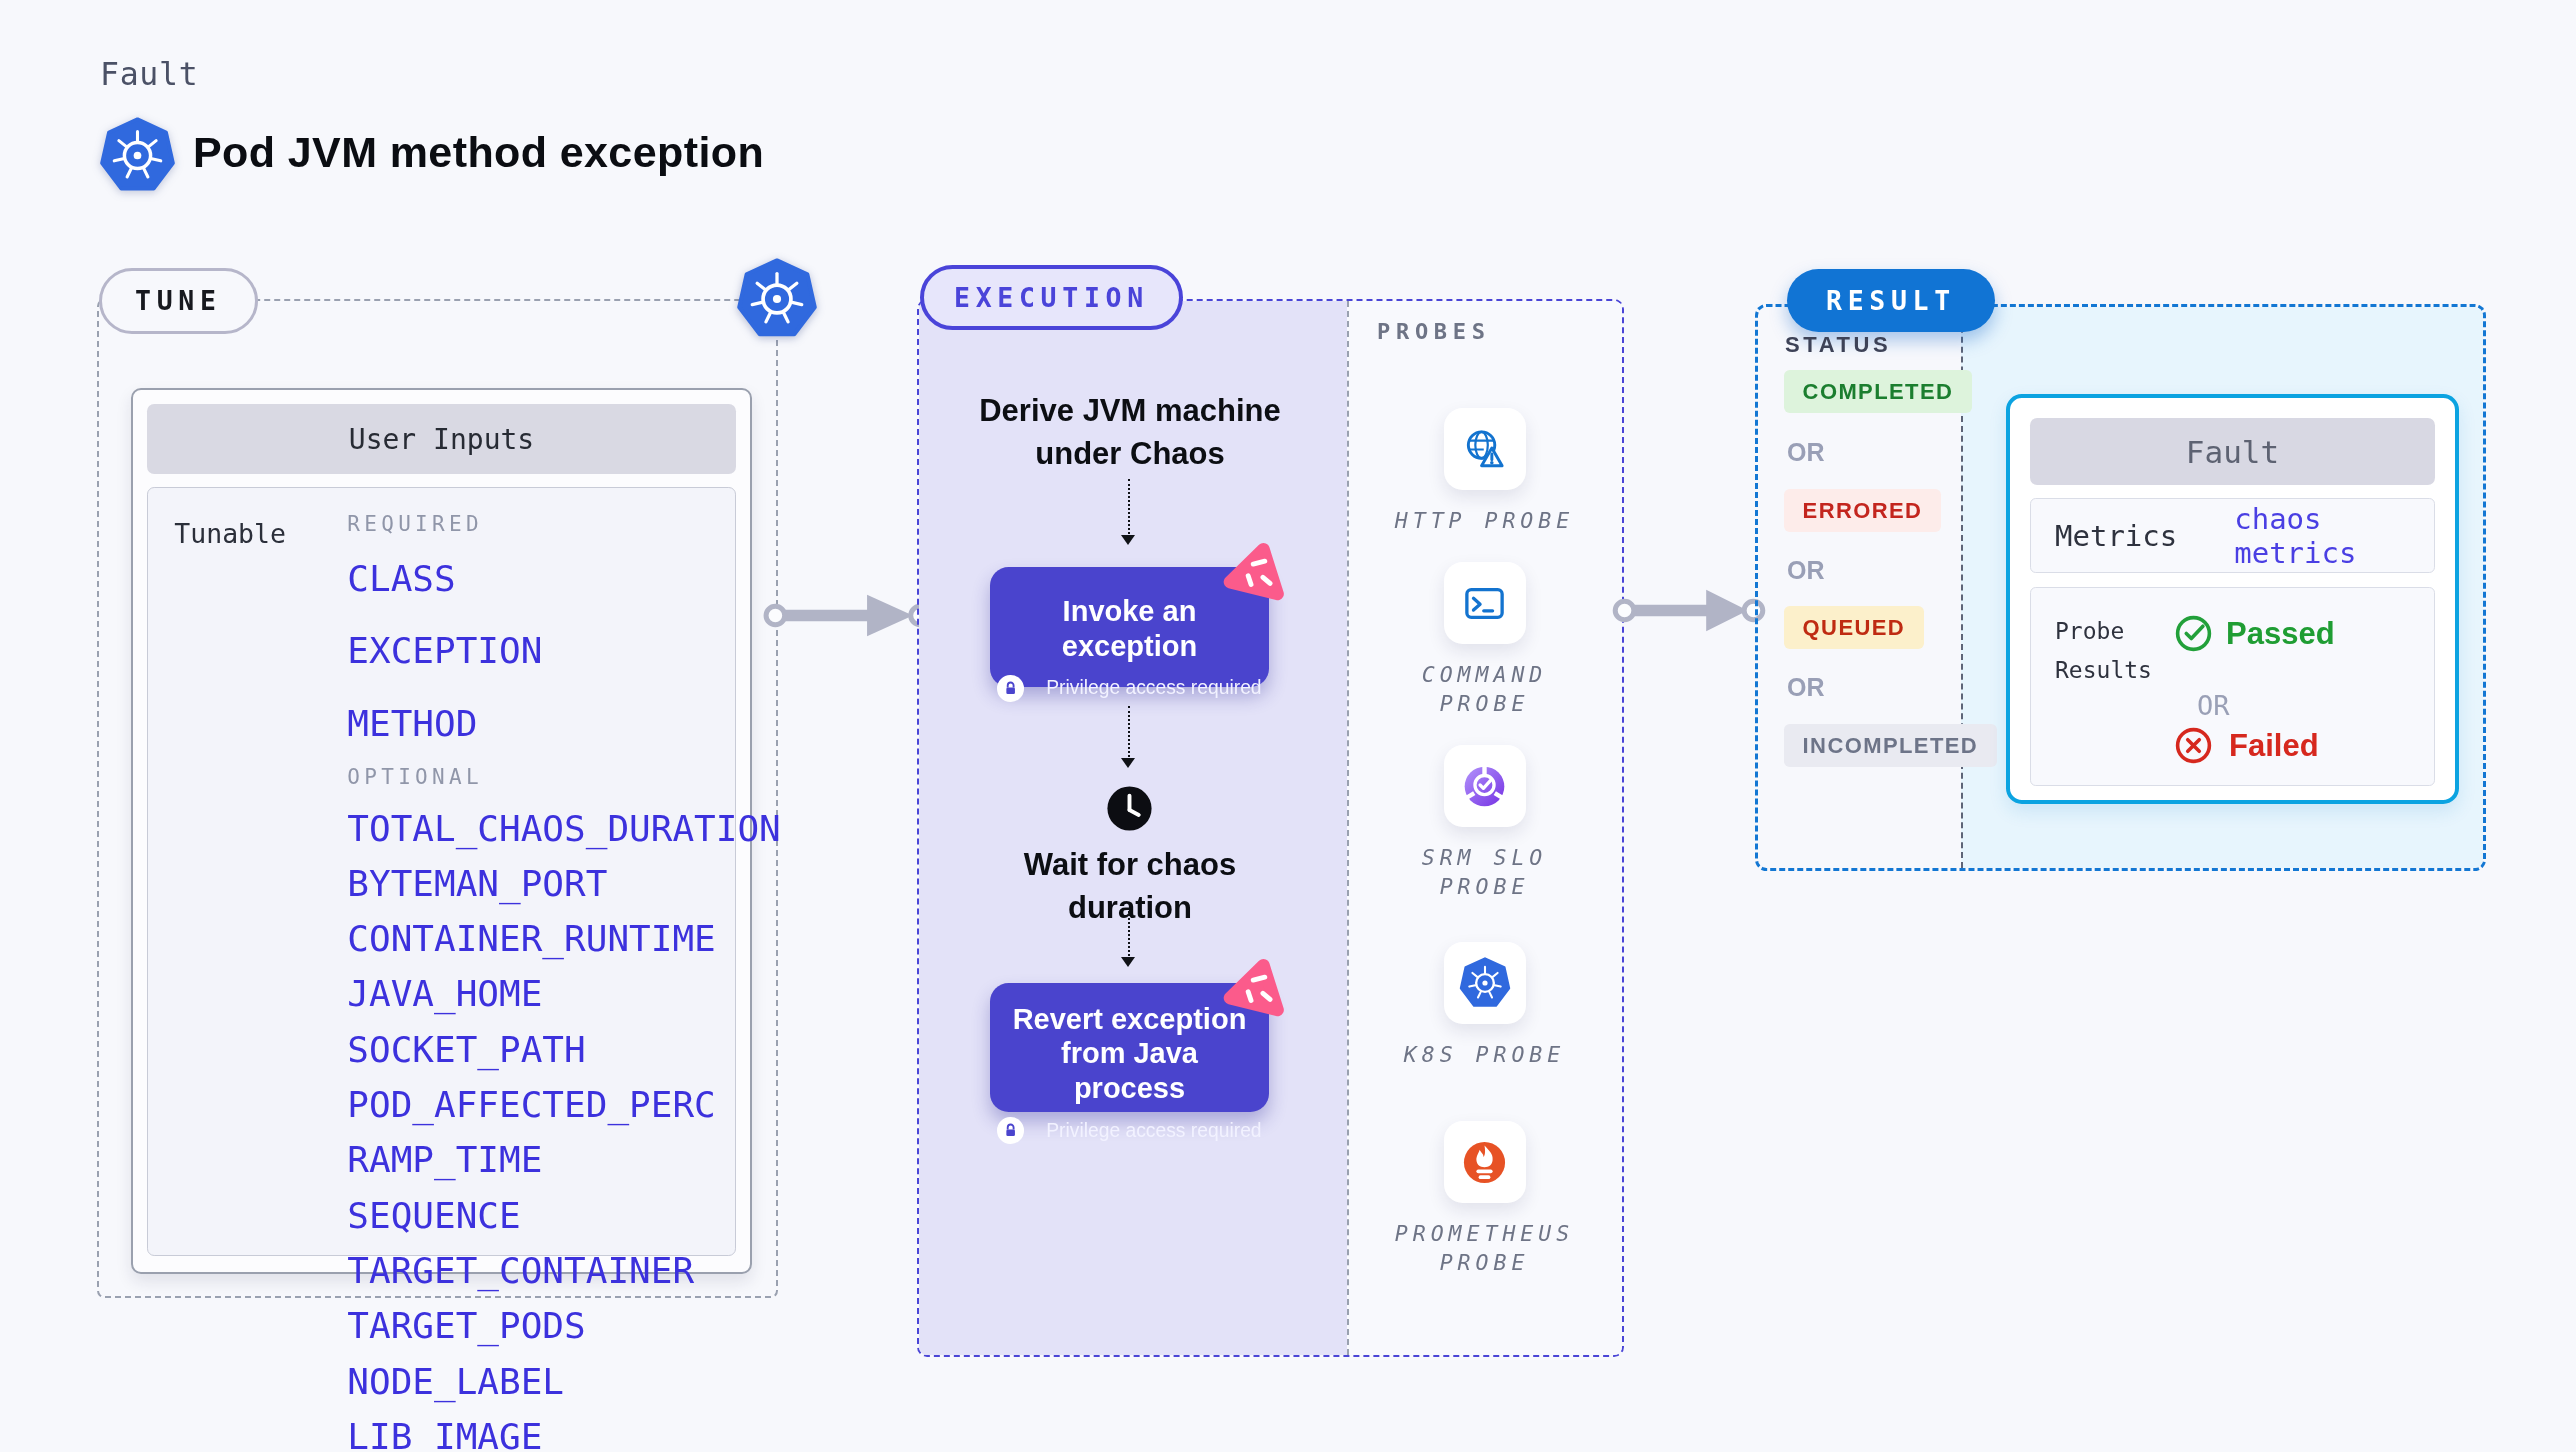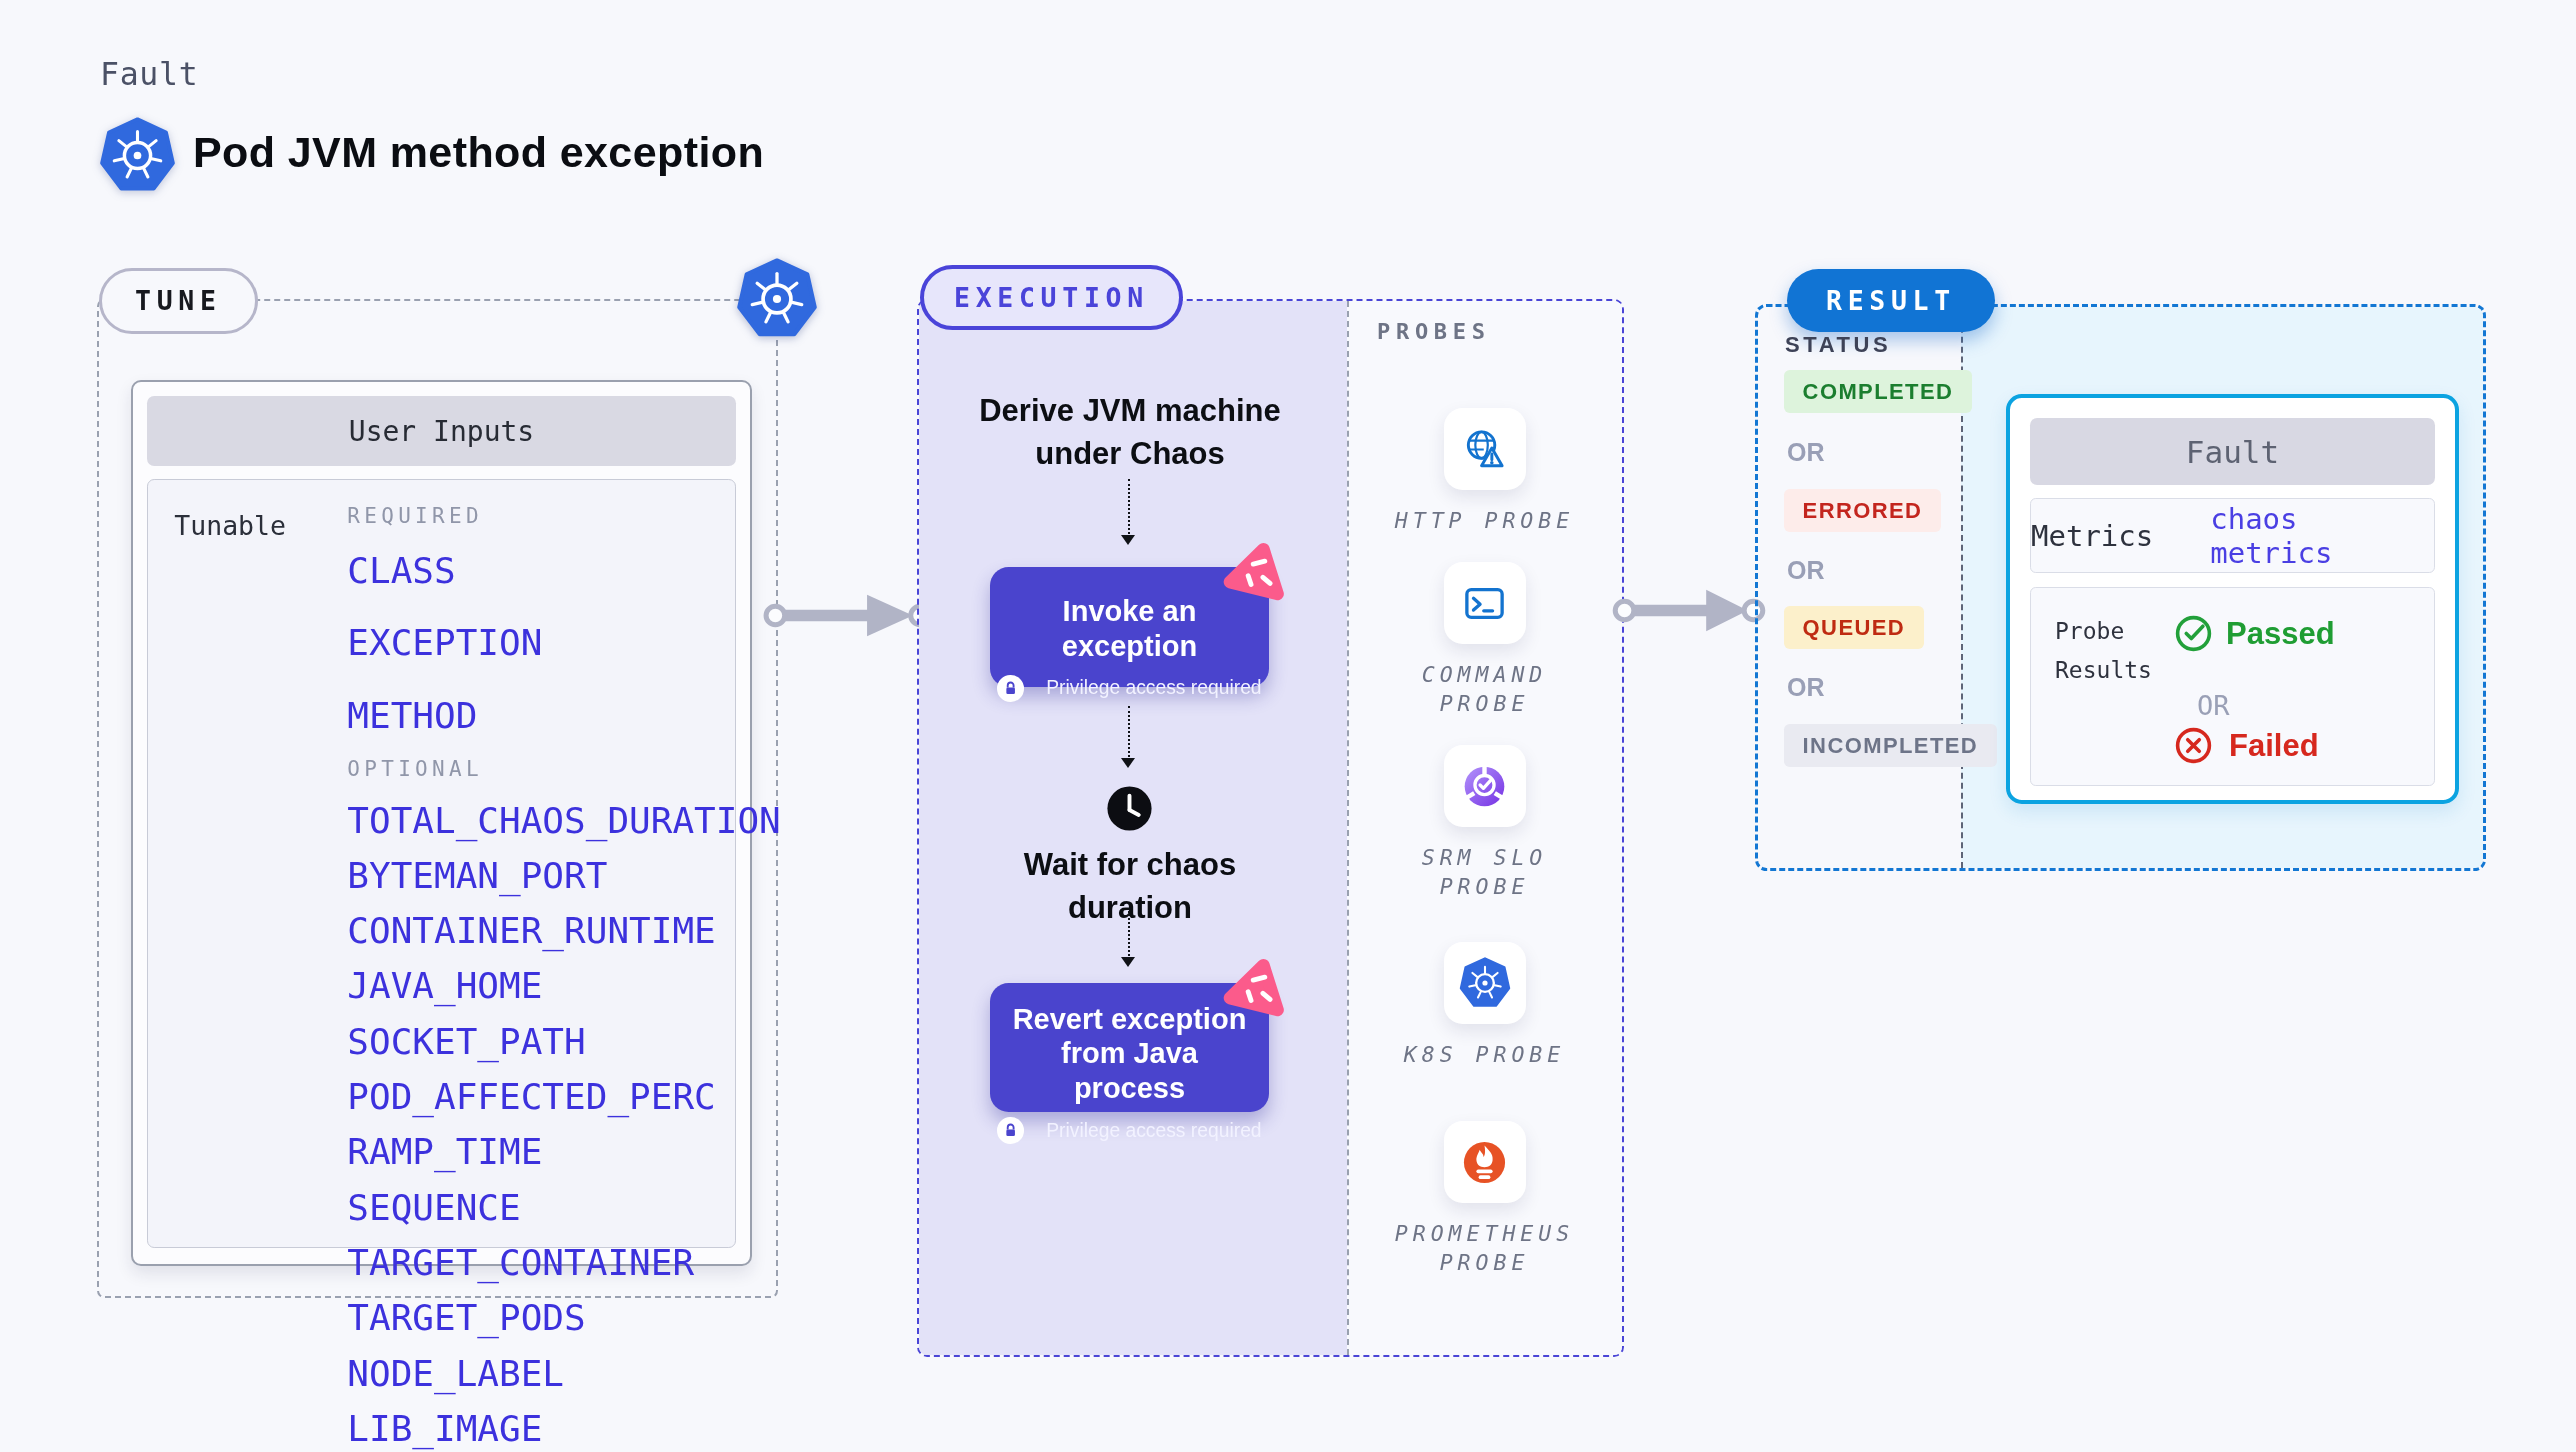--- a/index.html
+++ b/index.html
@@ -20,21 +20,21 @@
   .pill{position:absolute;border-radius:716px;font-weight:700;font-size:26.5px;letter-spacing:5.7px;
         display:flex;align-items:center;justify-content:center;}
   .pill-tune{left:99px;top:268px;padding:14.3px 33px;background:#f7f8fc;border:3.6px solid #b6b6ca;color:#17191f;}
   .pill-exec{left:920px;top:265px;padding:13px 30px;background:#e7e6fb;border:4.3px solid #4a44d9;color:#4a44d9;}
   .pill-result{left:1787px;top:269px;padding:15.8px 39px;background:#1174d4;color:#ffffff;
                box-shadow:0 8.6px 17px rgba(18,100,200,.35);}
 
   
   .tune-box{left:97px;top:299px;width:681px;height:999px;border:2.9px dashed #9aa1b0;border-radius:7.2px;}
   .k8s-corner{left:736px;top:258px;width:82px;height:82px;filter:drop-shadow(0 2.9px 4.3px rgba(30,50,120,.3));}
-  .ui-card{left:131px;top:380px;width:621px;height:886px;background:#fcfcfe;border:2.1px solid #9aa0ae;
+  .ui-card{left:131px;top:388px;width:621px;height:886px;background:#fcfcfe;border:2.1px solid #9aa0ae;
            border-radius:10px;box-shadow:0 7.2px 15.8px rgba(25,30,70,.10);}
   .ui-header{position:absolute;left:14.3px;right:14.3px;top:14.3px;height:70px;background:#d9d9e3;border-radius:7.2px;
              display:flex;align-items:center;justify-content:center;font-size:28px;color:#272b34;}
   .ui-list{position:absolute;left:14.3px;right:14.3px;top:97px;bottom:15.8px;background:#f3f4fa;
            border:1.4px solid #c8cbd7;border-radius:7.2px;}
   .tunable{position:absolute;left:26px;top:30px;font-size:26.5px;color:#2b2f3a;}
   .param-col{position:absolute;left:199px;top:24px;display:flex;flex-direction:column;align-items:flex-start;}
   .grp-label{font-size:21px;letter-spacing:4.3px;color:#9096a9;}
   .grp-label.req{margin-bottom:21.5px;}
   .grp-label.opt{margin-top:21.5px;margin-bottom:18.6px;}
@@ -89,21 +89,21 @@
   .badge.errored{top:489px;background:#fdecea;color:#c3251e;}
   .badge.queued{top:606px;background:#fcf0cb;color:#bf2b12;}
   .badge.incompleted{top:724px;background:#e9eaf1;color:#6d7488;}
   .or-status{position:absolute;left:1787px;font-size:25px;color:#999fb6;font-weight:600;}
 
   .output-box{left:2006px;top:394px;width:453px;height:410px;background:#ffffff;border:4.3px solid #0ba3e1;
               border-radius:15.8px;box-shadow:0 7.2px 18.6px rgba(10,120,200,.12);}
   .output-header{position:absolute;left:20px;right:20px;top:20px;height:67px;background:#d8d8e3;border-radius:7.2px;
                  display:flex;align-items:center;justify-content:center;font-size:31px;color:#5d6272;}
   .row-box{position:absolute;left:20px;right:20px;background:#f8f9fd;border:1.4px solid #dadde7;border-radius:5.7px;}
-  .metrics-row{top:100px;height:75px;display:flex;align-items:center;}
+  .metrics-row{top:100px;height:75px;display:flex;align-items:center;padding-left:24px;}
   .metrics-label{font-size:29px;color:#2e323e;}
   .metrics-value{font-size:29px;color:#4a3fe3;margin-left:57px;}
   .probe-row{top:189px;height:199px;}
   .pr-label{position:absolute;left:24px;top:24px;width:172px;font-size:23px;color:#2e323e;line-height:39px;}
   .verdict{position:absolute;display:flex;align-items:center;gap:13px;}
   .verdict svg{width:39px;height:39px;}
   .verdict-text{font-size:31px;font-weight:bold;}
   .passed{left:143px;top:26px;}  .passed .verdict-text{color:#1f9d33;}
   .failed{left:143px;top:138px;gap:16px;} .failed .verdict-text{color:#d6281e;}
   .or-output{position:absolute;left:166px;top:102px;font-size:27px;color:#9aa0b6;}

